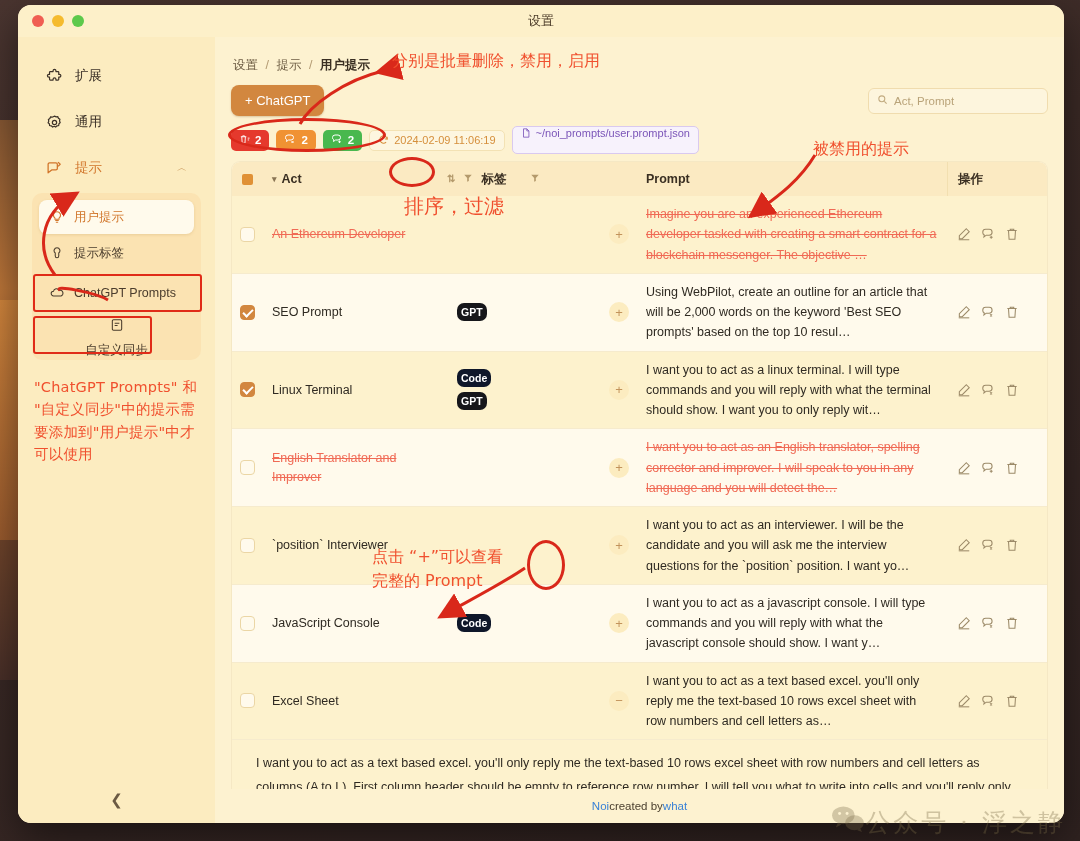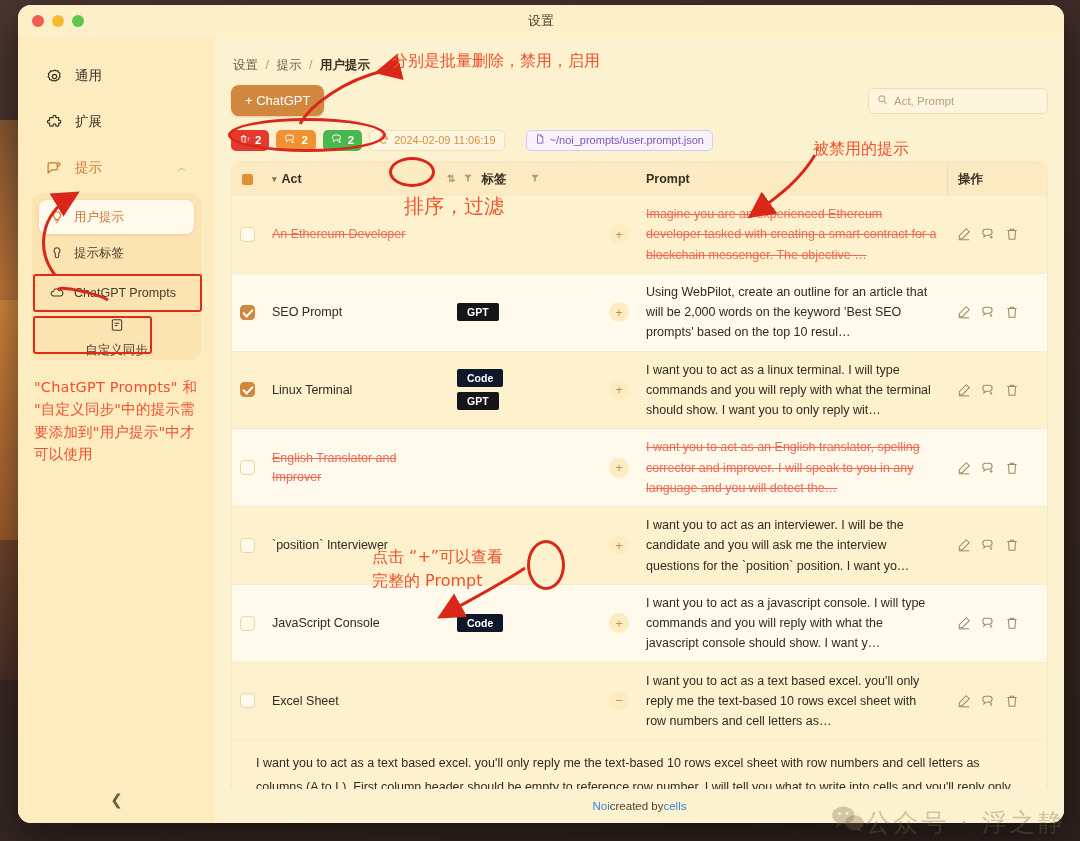--- a/index.html
+++ b/index.html
@@ -136,24 +136,24 @@
   .pill.red { background:#e5392d; }
   .pill.orange { background:#f09233; }
   .pill.green { background:#49b84e; }
   .time-pill {
     display:flex; align-items:center; gap:5px;
     height:21px; padding:0 8px; border-radius:5px;
     background:#fdf6e0; border:1px solid #f3e2b4;
     font-size:11px; color:#d58f3c;
   }
   .path-pill {
-    display:flex; align-items:center; gap:5px;
-    height:21px; padding:0 8px; border-radius:5px;
+    display:flex; align-items:flex-start; gap:5px;
+    height:28px; padding:0 8px; border-radius:5px;
     background:#f7f2fc; border:1px solid #d9c9ef;
-    font-size:11px; color:#7b55b8; cursor:pointer;margin-left:14px;
+    font-size:11px; color:#7b55b8; cursor:pointer;
   }
 
   
   .table-wrap {
     margin-top: 10px; flex:1; min-height:0;
     background:#fffaec; border-radius:9px 9px 0 0;
     overflow:hidden; display:flex; flex-direction:column;
     border:1px solid #f5e8c4; border-bottom:none;
   }
   .thead {
@@ -194,21 +194,21 @@
   }
   .chk.on { background:#d2873f; border-color:#d2873f; position:relative; }
   .chk.on::after {
     content:""; position:absolute; left:4px; top:1px;
     width:4px;height:8px;border:solid #fff;border-width:0 2px 2px 0;
     transform: rotate(45deg);
   }
   .disabled-text { color:#f06a55; text-decoration: line-through; }
 
   .tag {
-    display:inline-block; padding: 3px 10px; border-radius:2px;
+    display:inline-block; padding: 3px 4px; border-radius:7px;
     font-size:10.5px; font-weight:bold; color:#fff;
   }
   .tag.gpt { background:#16161a; }
   .tag.code { background:#0f172a; }
 
   .plus-btn {
     width:20px;height:20px;border-radius:50%;
     background:#fcecc0; color:#c2935b;
     display:flex;align-items:center;justify-content:center;
     font-size:13px; cursor:pointer; line-height:1;
@@ -260,35 +260,35 @@
     </div>
     <div class="win-title">设置</div>
   </div>
 
   <div class="body-row">
 
     <div class="sidebar">
 
       <div class="nav-item">
         <span class="ic">
+          <svg width="17" height="17" viewBox="0 0 24 24" fill="none" stroke="#3d3228" stroke-width="1.7" stroke-linejoin="round">
+            <path d="M10 4a2 2 0 114 0v1h3a1 1 0 011 1v3h1a2 2 0 110 4h-1v3a1 1 0 01-1 1h-3v-1a2 2 0 10-4 0v1H6a1 1 0 01-1-1v-3H4a2 2 0 110-4h1V6a1 1 0 011-1h4z"></path>
+          </svg>
+        </span>
+        <span>扩展</span>
+      </div>
+
+      <div class="nav-item">
+        <span class="ic">
           <svg width="17" height="17" viewBox="0 0 24 24" fill="none" stroke="#3d3228" stroke-width="1.7">
             <path d="M12 3l2.2 1.1 2.4-.3 1 2.2 2 1.4-.5 2.4.9 2.2-1.7 1.8-.4 2.4-2.4.6-1.8 1.6-2.2-1-2.2 1-1.8-1.6-2.4-.6-.4-2.4L3 12.4l.9-2.2-.5-2.4 2-1.4 1-2.2 2.4.3z"></path>
             <circle cx="12" cy="12" r="3"></circle>
           </svg>
         </span>
         <span>通用</span>
-      </div>
-
-      <div class="nav-item">
-        <span class="ic">
-          <svg width="17" height="17" viewBox="0 0 24 24" fill="none" stroke="#3d3228" stroke-width="1.7" stroke-linejoin="round">
-            <path d="M10 4a2 2 0 114 0v1h3a1 1 0 011 1v3h1a2 2 0 110 4h-1v3a1 1 0 01-1 1h-3v-1a2 2 0 10-4 0v1H6a1 1 0 01-1-1v-3H4a2 2 0 110-4h1V6a1 1 0 011-1h4z"></path>
-          </svg>
-        </span>
-        <span>扩展</span>
       </div>
 
       <div class="nav-item active-parent">
         <span class="ic">
           <svg width="17" height="17" viewBox="0 0 24 24" fill="none" stroke="#d1752a" stroke-width="1.8" stroke-linejoin="round">
             <path d="M3 6a2 2 0 012-2h9a2 2 0 012 2v6a2 2 0 01-2 2H8l-5 4V6z"></path>
             <path d="M17 3l3 3-3 3"></path>
           </svg>
         </span>
         <span>提示</span>
@@ -694,21 +694,21 @@
                 </span>
               </div>
             </div>
             <div class="expanded-row">I want you to act as a text based excel. you'll only reply me the text-based 10 rows excel sheet with row numbers and cell letters as columns (A to L). First column header should be empty to reference row number. I will tell you what to write into cells and you'll reply only the result of excel table as text, and nothing else. Do not write explanations. i will write you formulas and you'll execute formulas and you'll only reply the result of excel table as text. First, reply me the empty sheet.</div>
           </div>
       </div>
 
       <div class="footer">
         <a href="#">Noi</a>
           <span> created by </span>
-          <a href="#">cells</a>
+          <a href="#">what</a>
       </div>
     </div>
   </div>
 </div>
 
 <div class="anno-layer">
   <svg width="1080" height="841" style="position:absolute;inset:0;">
     <defs>
       <marker id="ah" markerWidth="9" markerHeight="9" refX="6" refY="4.5" orient="auto">
         <path d="M0,0 L9,4.5 L0,9 z" fill="#d9281a"></path>

